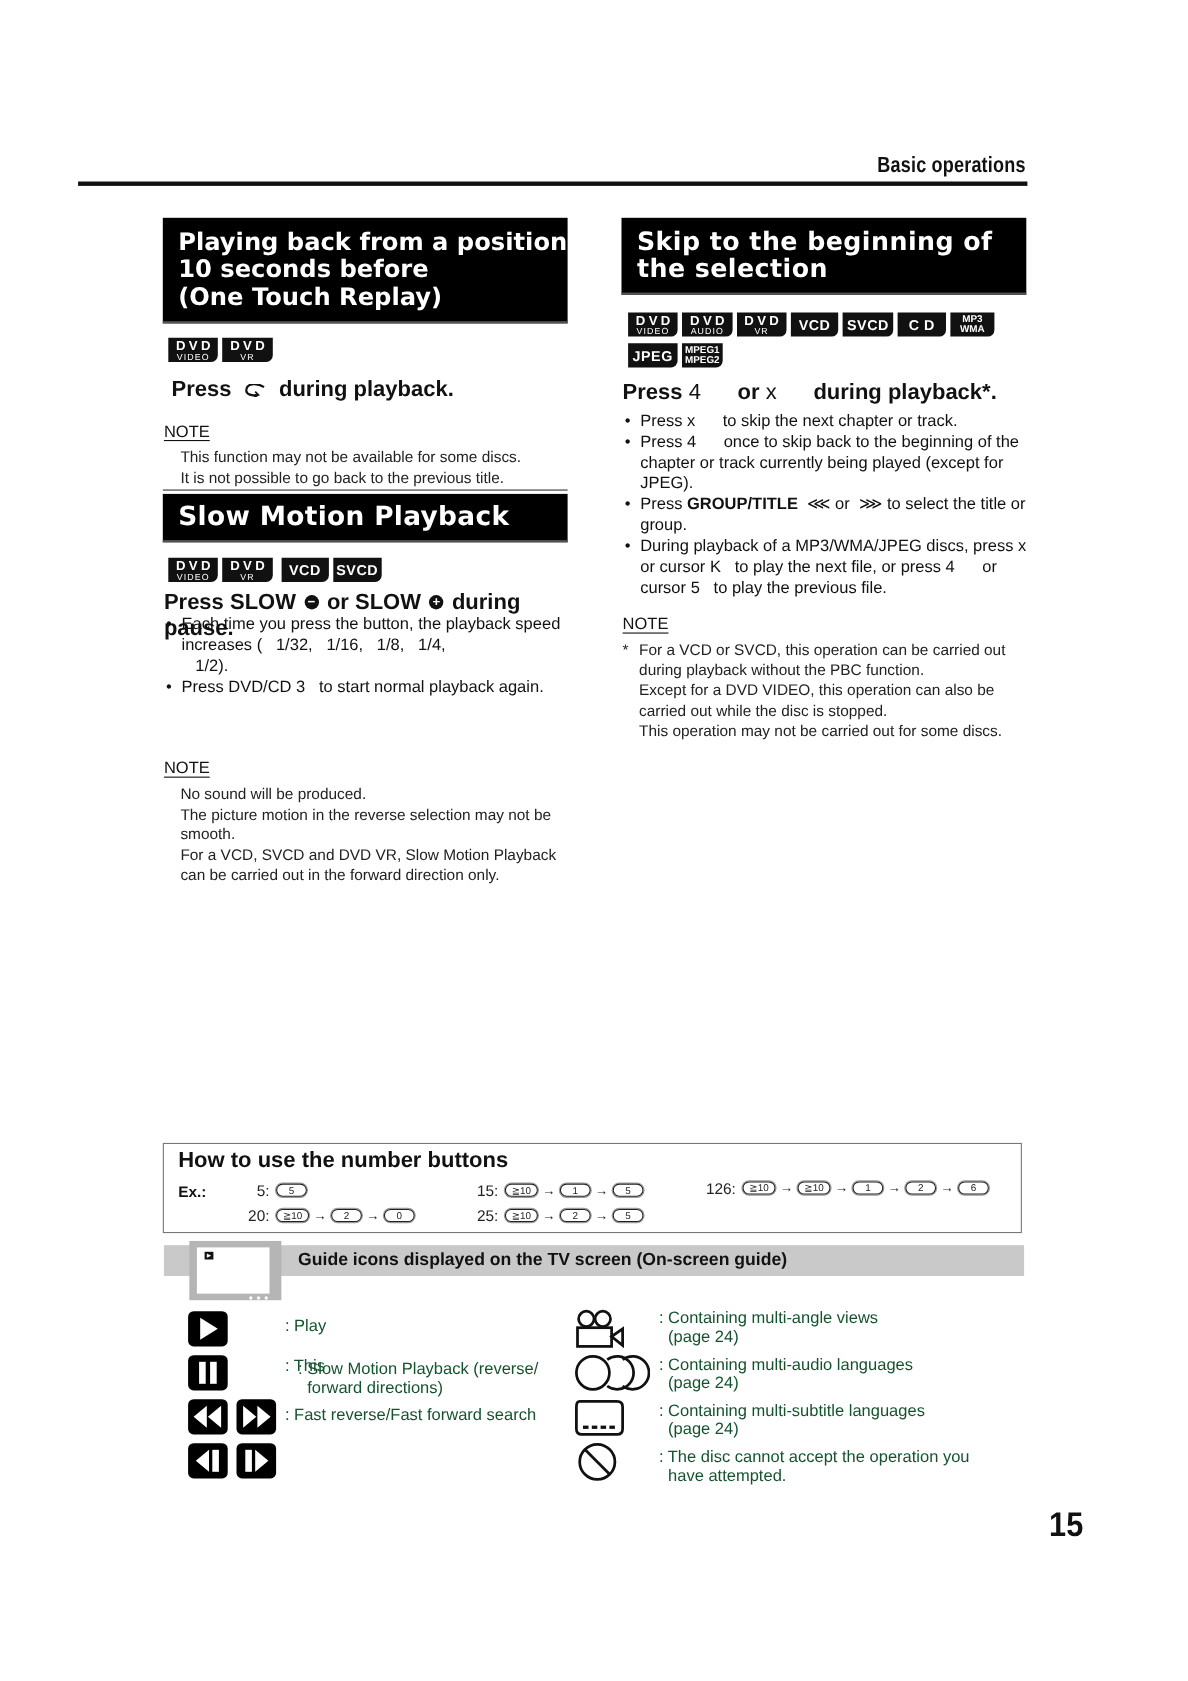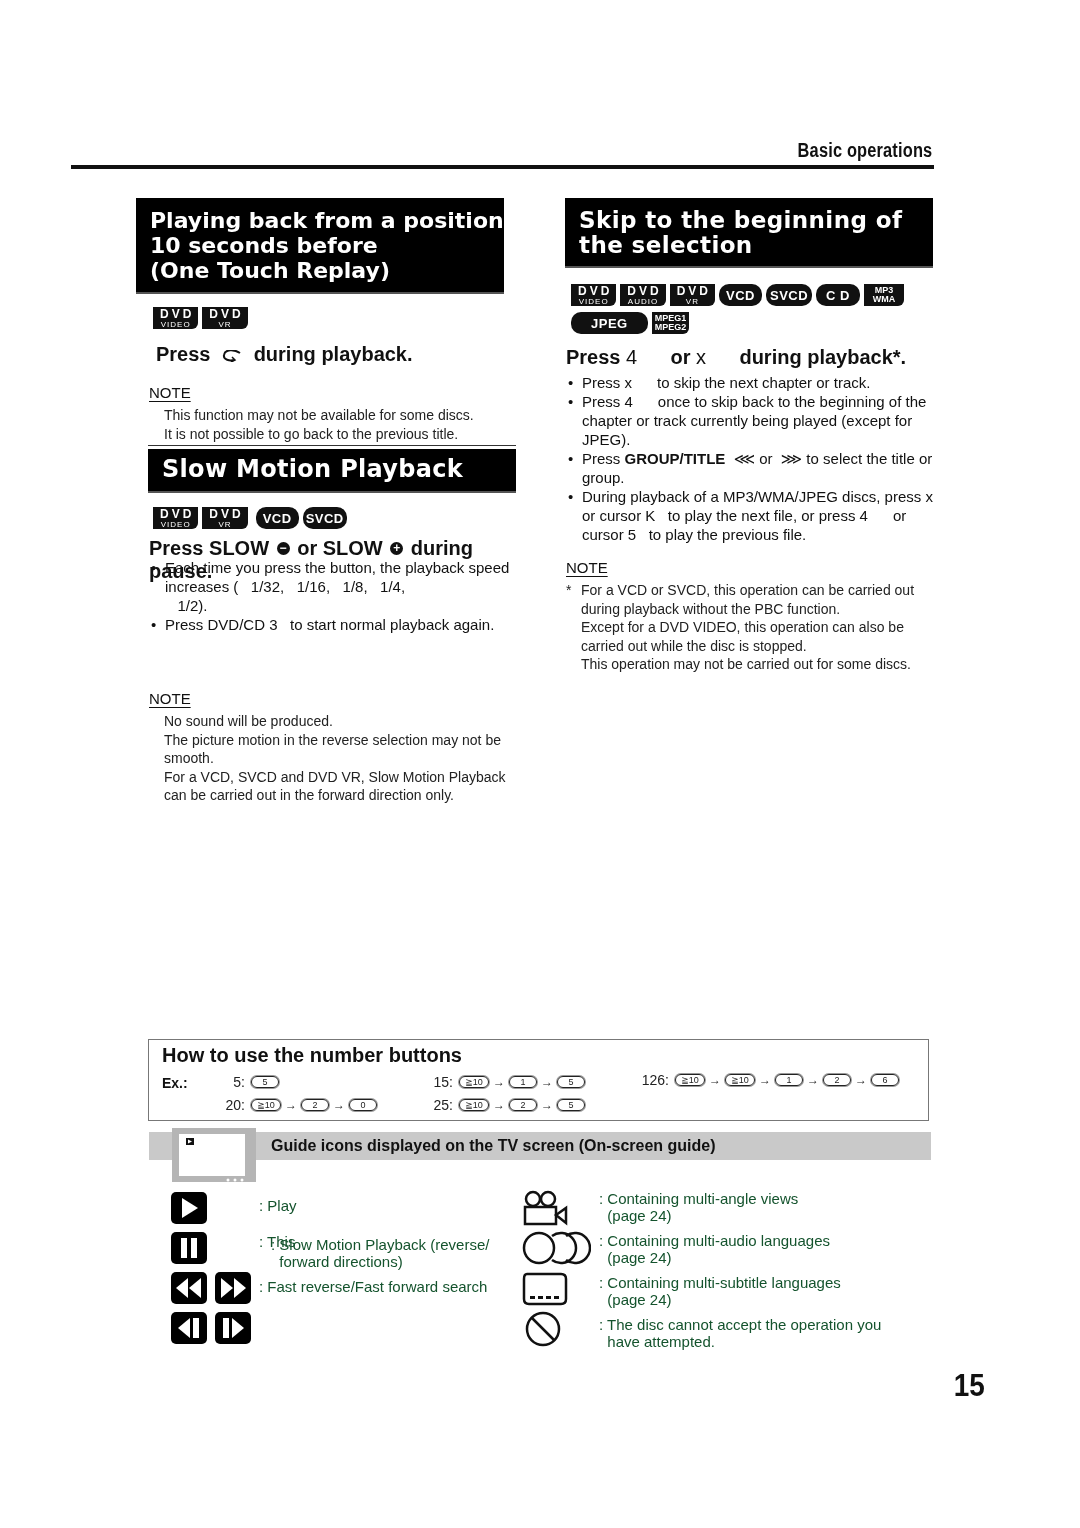--- a/index.html
+++ b/index.html
@@ -9,32 +9,32 @@
 
   
   .section-label { right: 148px; top: 139px; font-size: 20px; font-weight: bold;
                    font-family: "Liberation Sans", sans-serif; transform: scaleX(0.82); transform-origin: right center; letter-spacing: 0.2px; }
   .header-rule { left: 71px; top: 165px; width: 863px; height: 4px; background: #111; }
 
   
   .title-bar { background: #000; color: #fff; font-weight: bold; box-sizing: border-box;
                font-family: "DejaVu Sans", sans-serif; border-bottom: 2px solid #555; }
   .title-bar div { line-height: 25px; }
-  .tb1 { left: 136px; top: 198px; width: 368px; height: 96px; padding: 10px 0 0 14px; font-size: 22px; }
+  .tb1 { left: 148px; top: 198px; width: 368px; height: 96px; padding: 10px 0 0 14px; font-size: 22px; }
   .tb2 { left: 148px; top: 449px; width: 368px; height: 44px; padding: 8px 0 0 14px; font-size: 24px; letter-spacing: 0.3px; }
   .tb3 { left: 565px; top: 198px; width: 368px; height: 70px; padding: 10px 0 0 14px; font-size: 23px; letter-spacing: 0.4px; }
 
   
   .badges { display: flex; gap: 4px; flex-wrap: wrap; }
   .badge { background: #111; color: #fff; height: 22px; min-width: 40px; padding: 0 4px;
            box-sizing: border-box; display: flex; flex-direction: column; align-items: center;
            justify-content: center; border-radius: 0 0 6px 0; font-weight: bold; line-height: 1; }
   .badge .b-top { font-size: 12px; letter-spacing: 3px; margin-left: 3px; }
   .badge .b-sub { font-size: 8px; font-weight: normal; letter-spacing: 1px; margin-top: 1px; }
-  .badge.single { font-size: 13px; letter-spacing: 0.5px; padding: 0 7px; border-radius: 10px; }
+  .badge.single { font-size: 13px; letter-spacing: 0.5px; padding: 0 7px; }
   .badge.stack { font-size: 9px; line-height: 9px; padding: 0 3px; letter-spacing: 0; }
   .badges-left1 { left: 153px; top: 307px; }
   .badges-left2 { left: 153px; top: 507px; }
   .badges-right { left: 571px; top: 284px; width: 365px; row-gap: 6px; }
 
   
   .instr { font-weight: bold; color: #111; }
   .instr1 { left: 156px; top: 343px; font-size: 20px; }
   .instr2 { left: 149px; top: 537px; font-size: 20px; width: 370px; line-height: 23px; }
   .instr3 { left: 566px; top: 346px; font-size: 20px; white-space: pre; }
@@ -186,21 +186,21 @@
     <span class="b-top">DVD</span>
     <span class="b-sub">VR</span>
   </div>
   <div class="badge single">VCD</div>
   <div class="badge single" style="padding:0 4px">SVCD</div>
   <div class="badge single" style="padding:0 10px">C D</div>
   <div class="badge stack" style="padding:0 6px">
     <span>MP3</span>
     <span>WMA</span>
   </div>
-  <div class="badge single" style="padding:0 20px">JPEG</div>
+  <div class="badge single" style="padding:0 4px">JPEG</div>
   <div class="badge stack" style="min-width:0">
     <span>MPEG1</span>
     <span>MPEG2</span>
   </div>
 </div>
 
 <div class="abs instr instr3"><span>Press</span> <span class="light">4</span>      <span>or</span> <span class="light">x</span>      <span>during playback*.</span></div>
 
 <ul class="abs bullets body-text bul3">
   <li style="white-space:pre-wrap">Press x      to skip the next chapter or track.</li>

